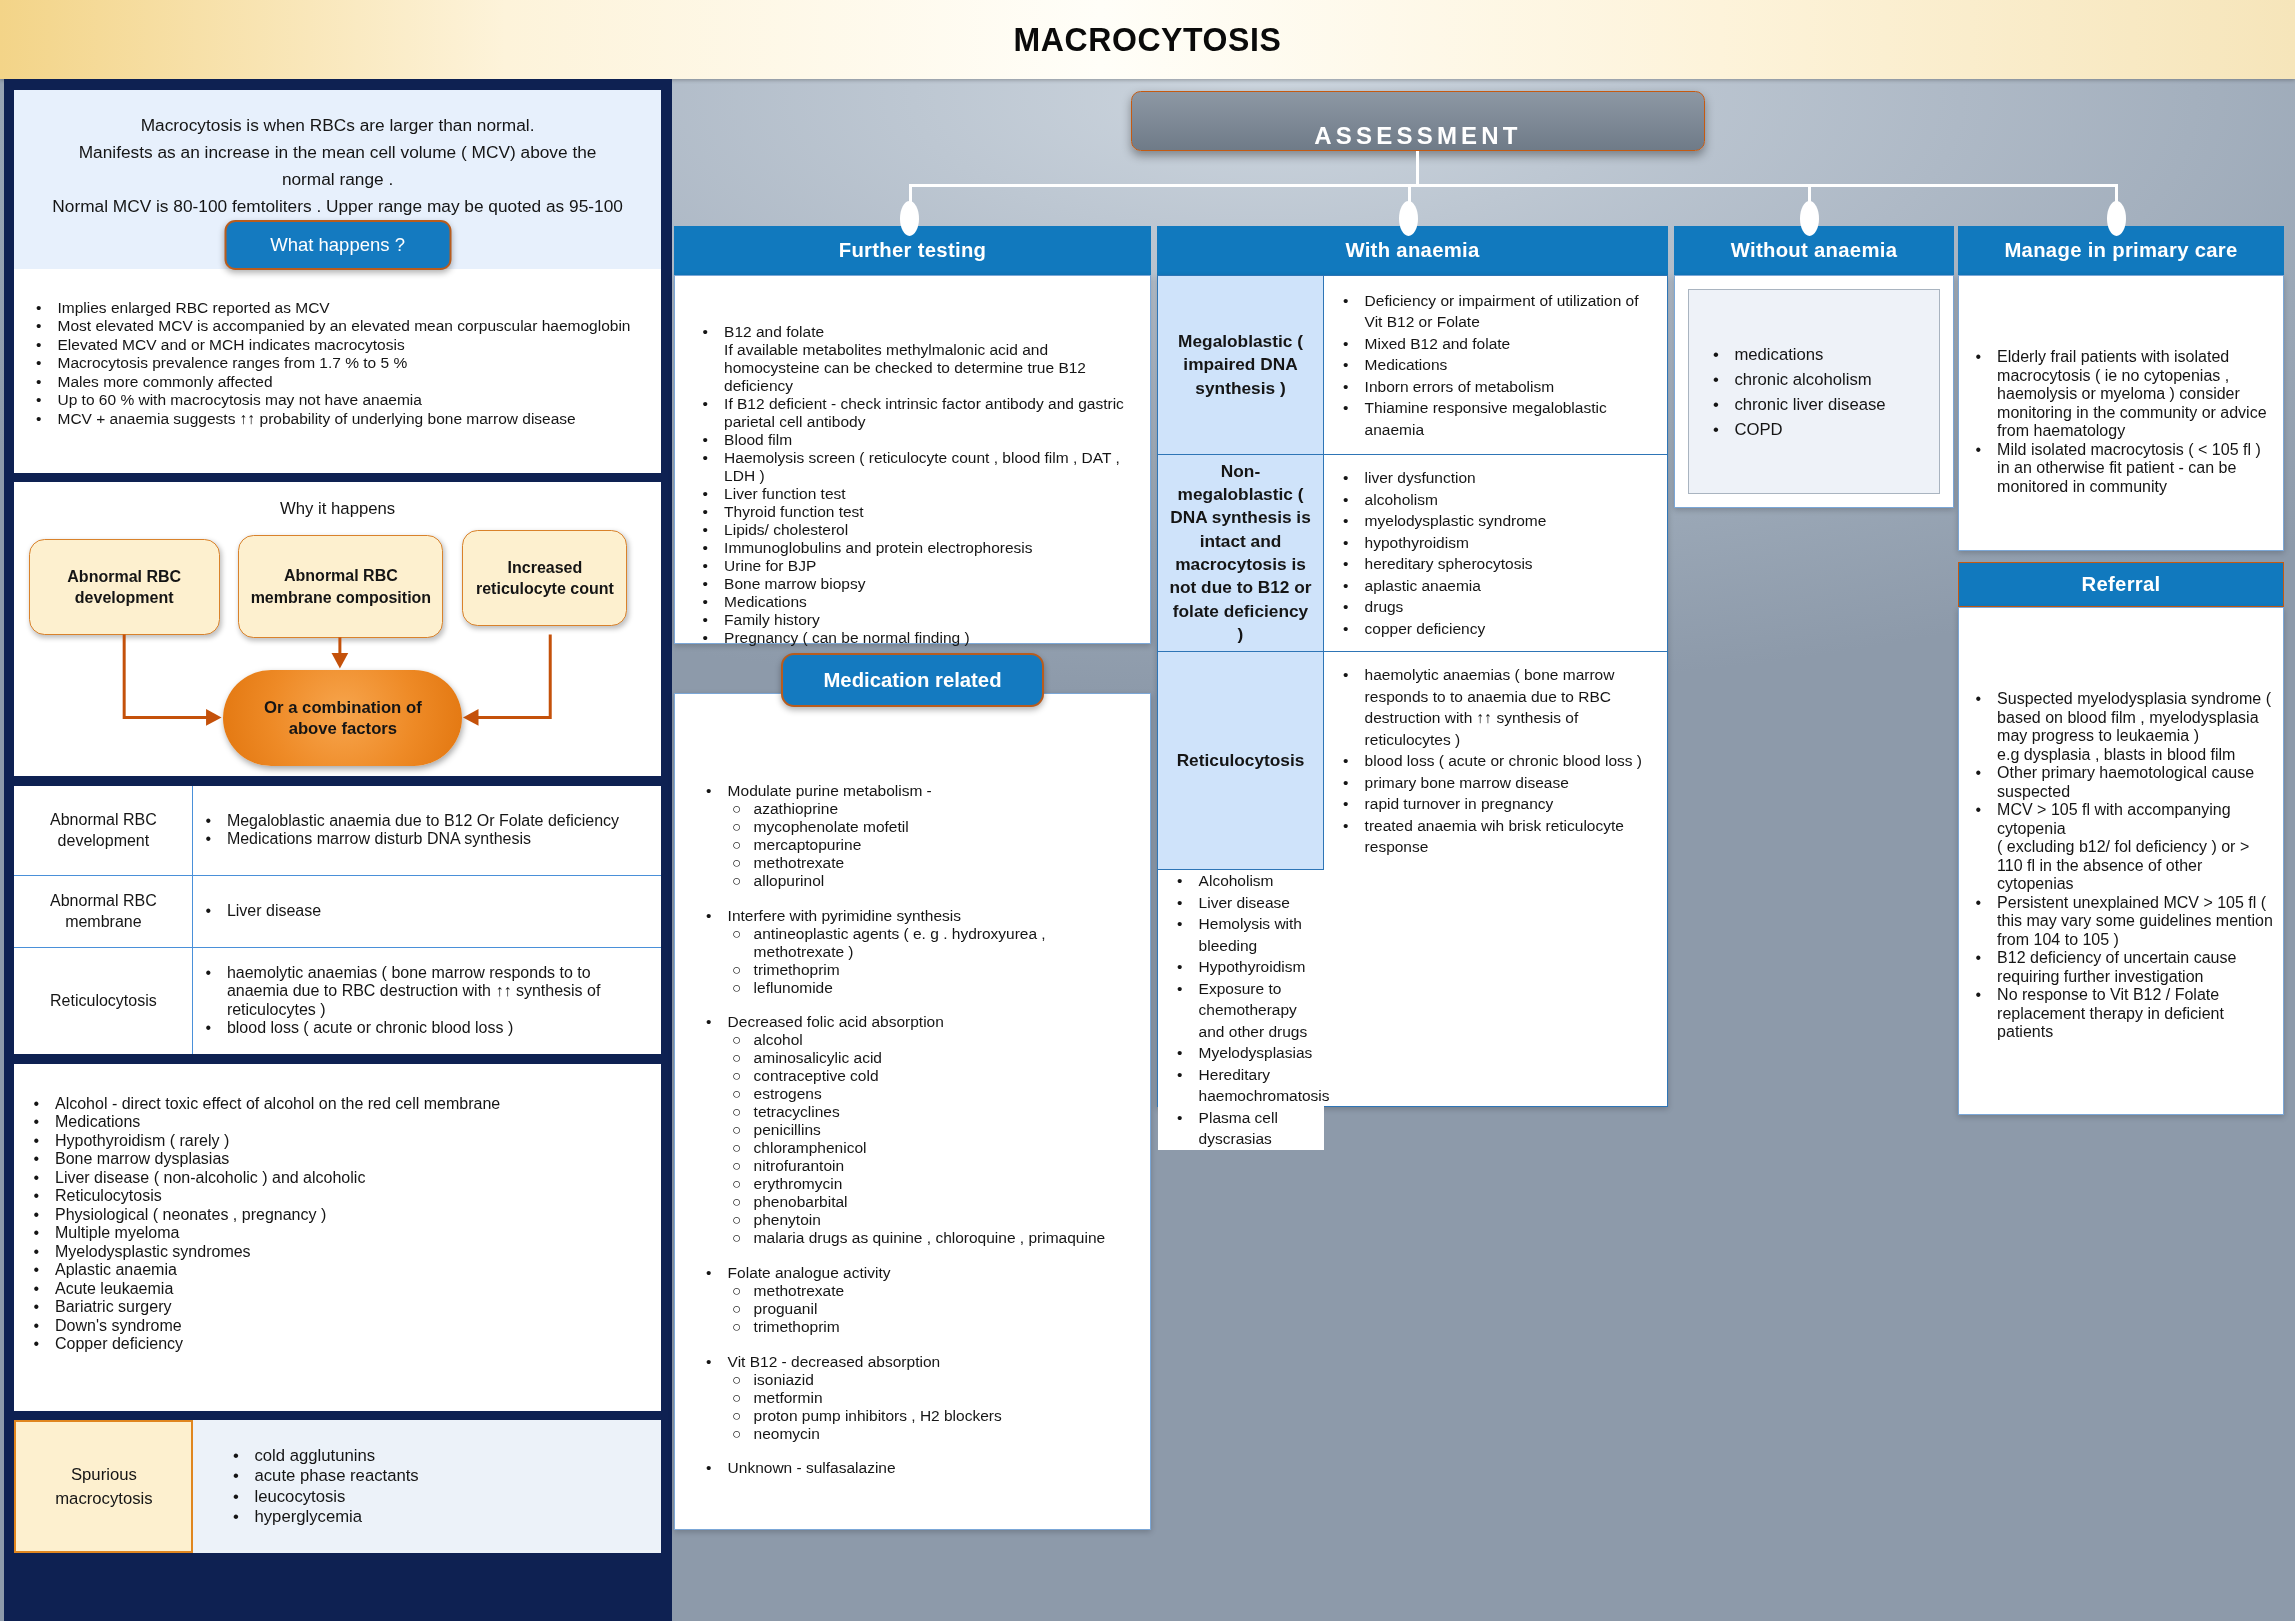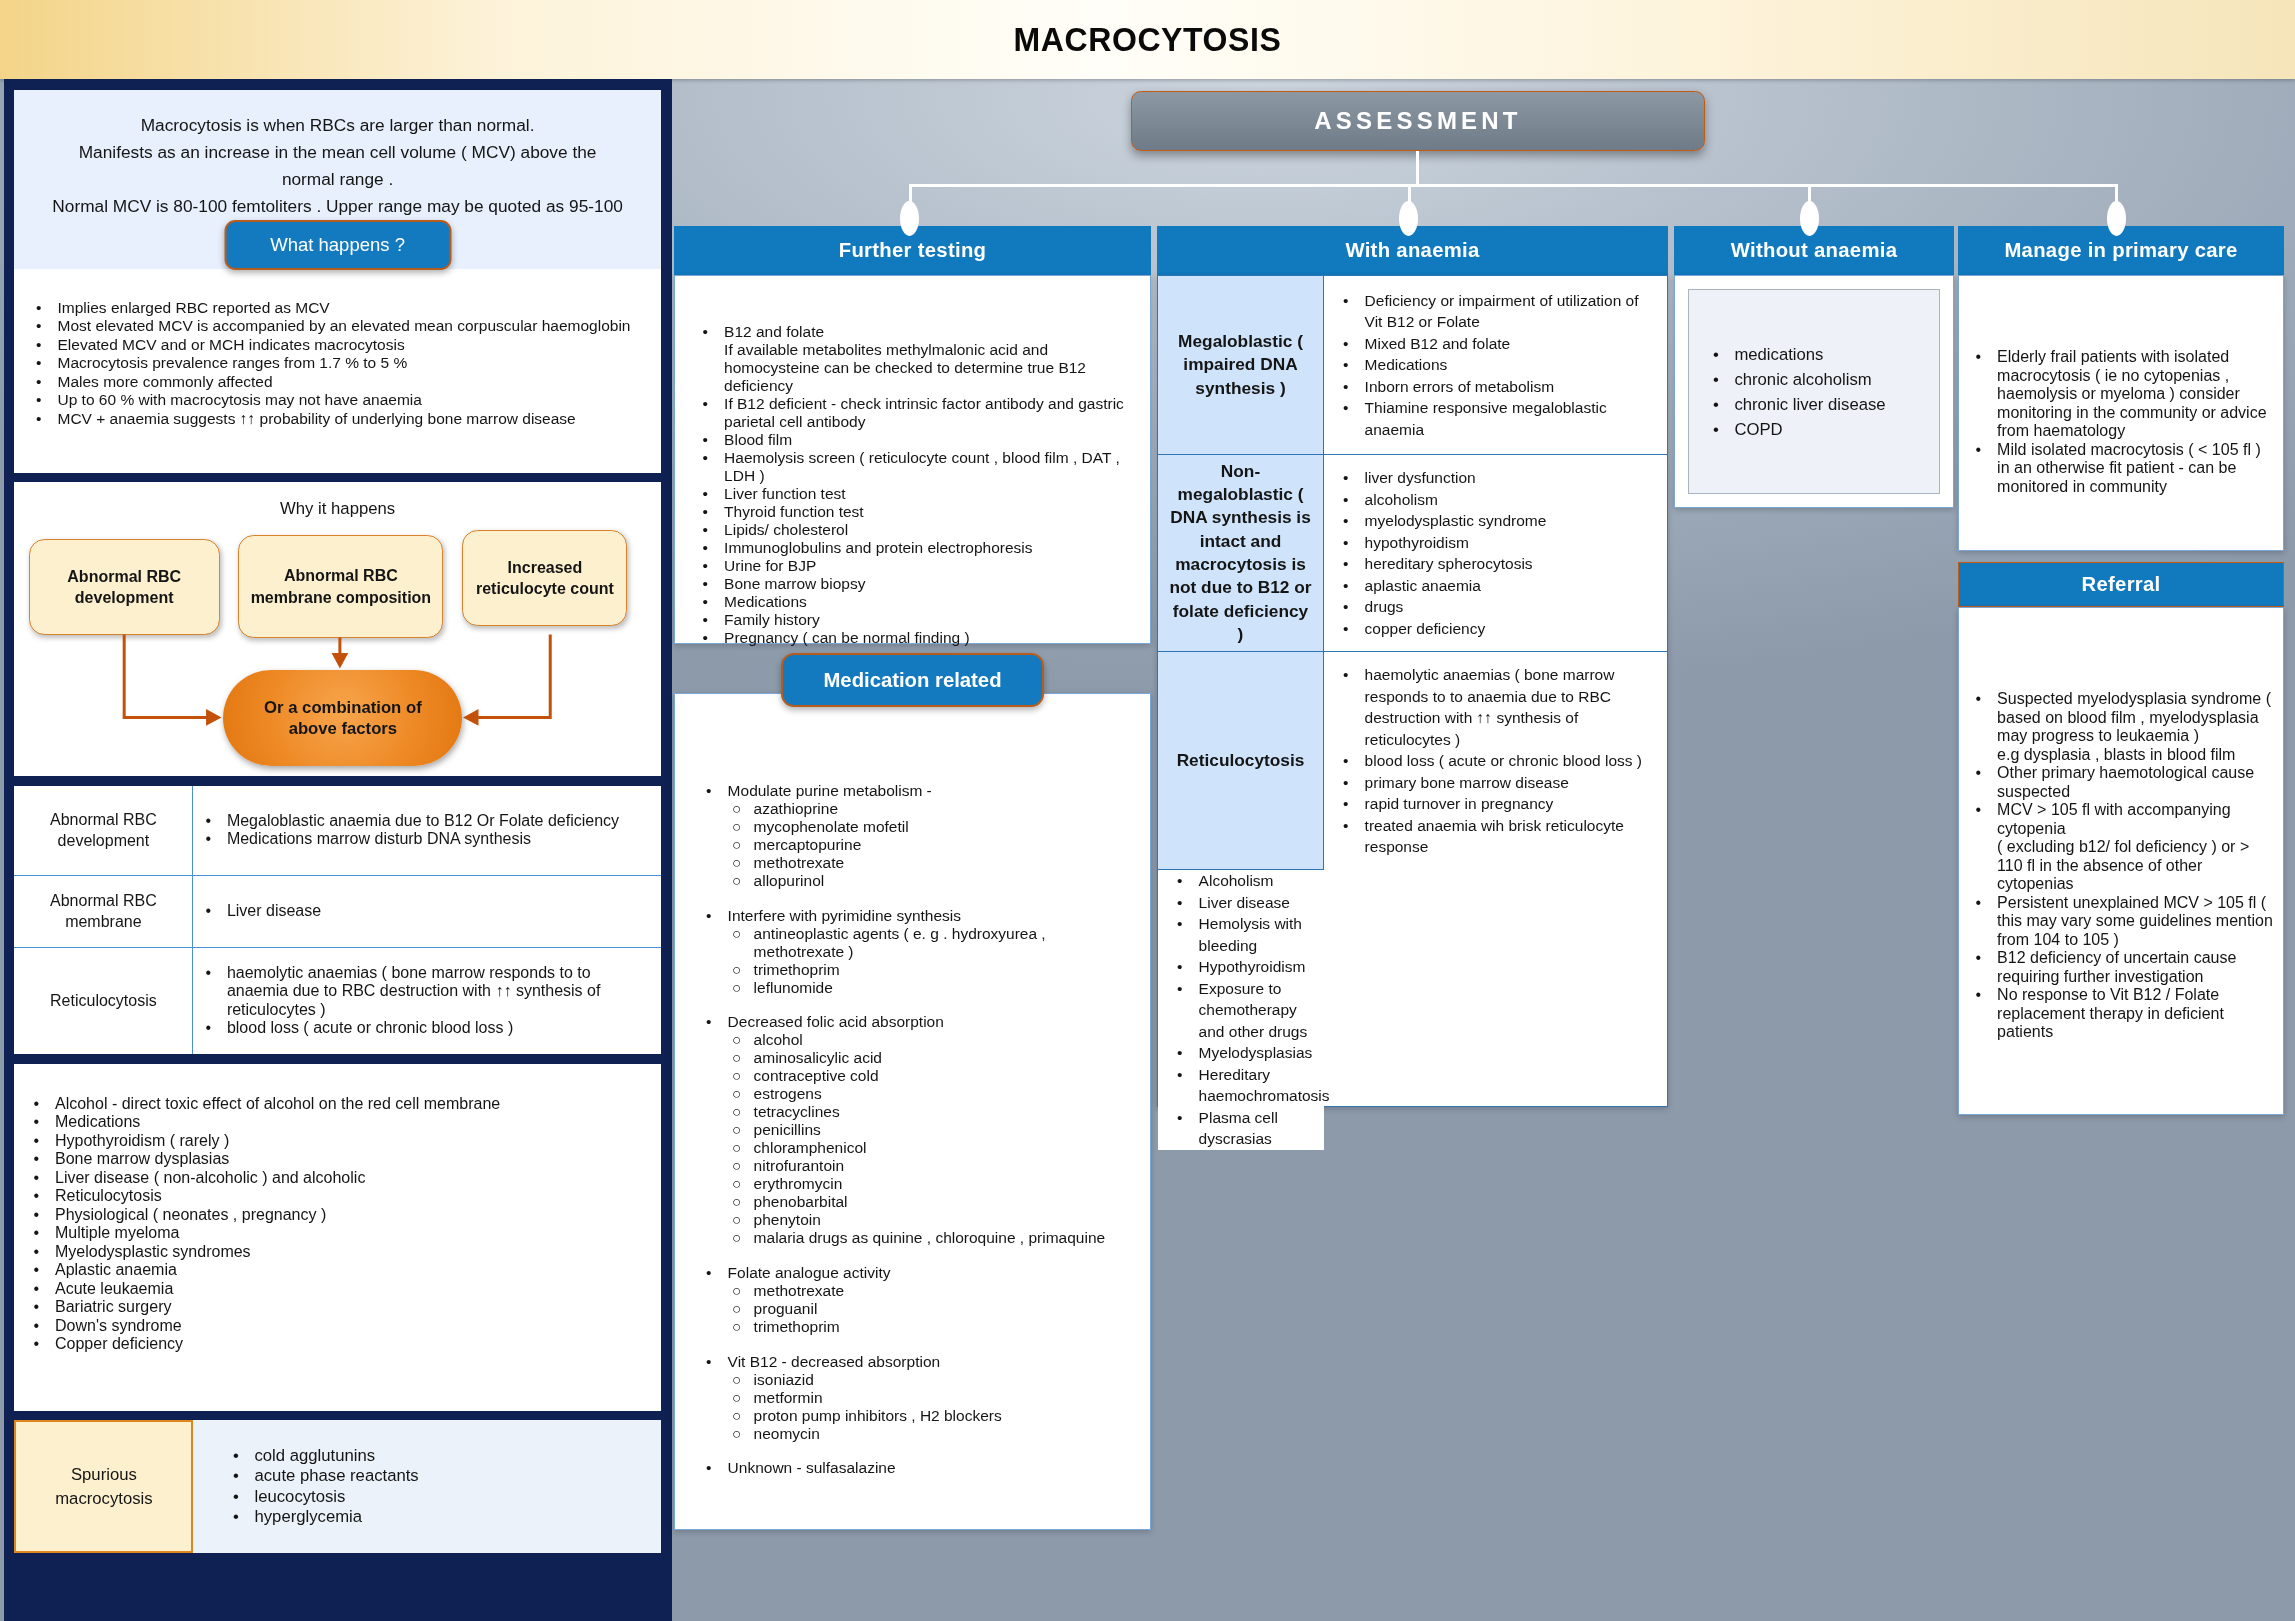--- a/index.html
+++ b/index.html
@@ -58,21 +58,21 @@
   
   #box-spurious{height:133px;display:grid;grid-template-columns:179px 1fr;background:#0e2152;}
   #spurious-label{background:#fdf0cf;border:2.4px solid #e0861f;box-sizing:border-box;display:flex;
     align-items:center;justify-content:center;text-align:center;font-size:16.7px;line-height:1.4;padding:0 12px;}
   #spurious-items{background:#ecf2f9;display:flex;flex-direction:column;justify-content:center;
     padding-left:36px;font-size:16.7px;}
   #spurious-items .li{line-height:20.3px;}
   
   #assessment-box{position:absolute;left:1131px;top:91px;width:574px;height:60px;border-radius:9.6px;
     background:linear-gradient(#8d98a4,#6f7b88);border:1.8px solid #c55a11;box-sizing:border-box;
-    display:flex;align-items:center;justify-content:center;color:#fff;font-size:24px;font-weight:600;
+    display:flex;align-items:flex-end;justify-content:center;color:#fff;font-size:24px;font-weight:600;
     letter-spacing:4.2px;box-shadow:0 4.8px 9.6px rgba(0,0,0,.35);}
   .conn{position:absolute;background:#ffffff;}
   .conn-dot{position:absolute;width:19px;height:35px;border-radius:50%;background:#fff;z-index:3;}
   
   .colhdr{position:absolute;height:49px;background:#1179be;color:#fff;font-size:20.3px;font-weight:bold;
     display:flex;align-items:center;justify-content:center;letter-spacing:0.3px;}
   .wbox{position:absolute;background:#fff;border:1.2px solid #7ba7d7;box-sizing:border-box;
     box-shadow:0 2.4px 6px rgba(0,0,0,.2);}
   
   #ft-box{left:674px;top:275px;width:477px;height:369px;padding:47px 12px 0 24px;font-size:15.5px;}

